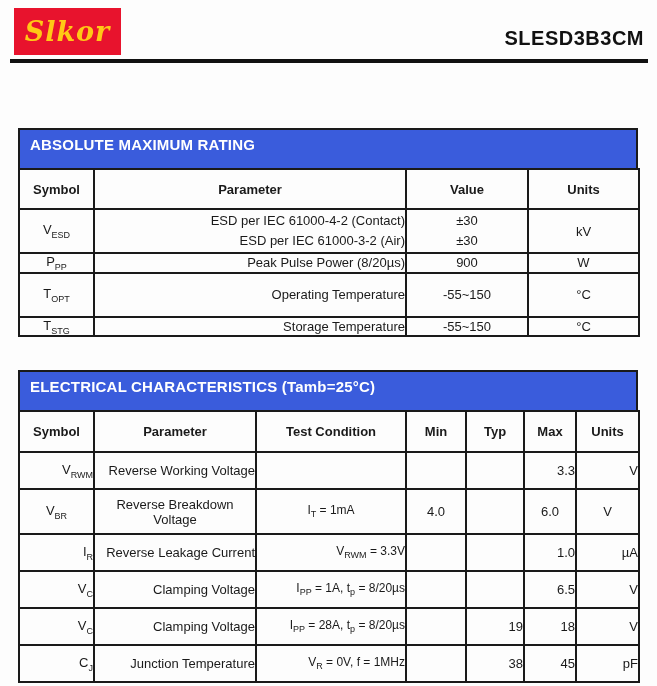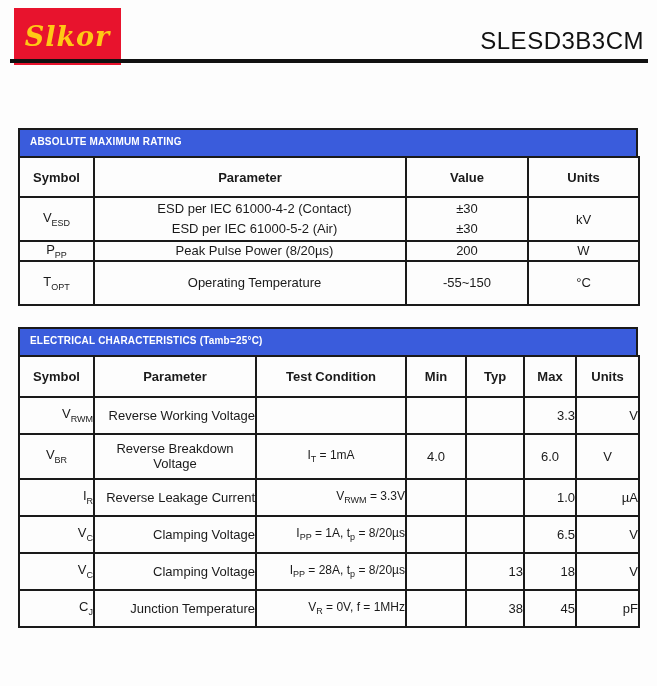--- a/index.html
+++ b/index.html
@@ -9,63 +9,63 @@
     background:#fdfdfd;
     font-family:"Liberation Sans", sans-serif;
     color:#1a1a1a;
     overflow:hidden;
   }
 
   
   .header { position:relative; height:63px; }
   .logo {
     position:absolute; left:14px; top:8px;
-    width:107px; height:57px;
+    width:107px; height:47px;
     background:var(--logo-bg,#e8132d);
     display:flex; align-items:center; justify-content:center;
   }
   .logo span {
     font-family:"DejaVu Serif", serif;
     font-style:italic; font-weight:bold;
     font-size:27px; letter-spacing:1px;
     color:var(--logo-text,#ffc915);
   }
   .part-number {
     position:absolute; right:13px; top:27px;
-    font-size:24px; font-weight:normal; letter-spacing:0.5px;
+    font-size:20px; font-weight:bold; letter-spacing:0.5px;
     color:#111;
   }
   .rule { position:absolute; left:10px; right:9px; top:59px; height:4px; background:#111; }
 
   
   .tblock { margin-left:18px; width:620px; }
   .t1 { margin-top:65px; }
-  .t2 { margin-top:21px; }
+  .t2 { margin-top:33px; }
   .ttitle {
     box-sizing:border-box;
-    height:28px;
+    height:40px;
     border:2px solid var(--border,#1a1a1a);
     border-bottom:none;
     background:var(--table-title-bg,#3a5cdc);
     color:var(--table-title-text,#ffffff);
-    font-weight:bold; font-size:10px;
+    font-weight:bold; font-size:15px;
     padding:6px 16px 0 10px;
     letter-spacing:0.2px;
   }
   table { border-collapse:collapse; width:620px; table-layout:fixed; }
   th, td {
     border:2px solid var(--border,#1a1a1a);
     box-sizing:border-box;
     text-align:center; vertical-align:middle;
     font-size:13px; padding:0;
     background:#fdfdfd;
   }
   th { font-weight:bold; height:40px; }
   .t2 th { height:41px; }
-  td.left { text-align:center; padding-left:9px; }
+  td.left { text-align:right; padding-left:9px; }
   tr.h44 td { height:44px; }
   tr.h45 td { height:45px; }
   tr.h36 td { height:19px; }
   tr.h35 td { height:44px; }
   tr.h37 td { height:37px;text-align:right; }
   sub { font-size:9px; letter-spacing:0; }
   .cond { font-size:12px; }
   .vlines div { line-height:20px; }
 </style>
 </head>
@@ -96,37 +96,43 @@
           <th>Parameter</th>
           <th>Value</th>
           <th>Units</th>
         </tr>
       </thead>
       <tbody>
         <tr class="h44">
           <td><span>V</span><sub>ESD</sub></td>
           <td class="left vlines">
             <div>ESD per IEC 61000-4-2 (Contact)</div>
-            <div>ESD per IEC 61000-5-2 (Air)</div>
+            <div>ESD per IEC 61000-3-2 (Air)</div>
           </td>
           <td class="vlines">
             <div>±30</div>
             <div>±30</div>
           </td>
           <td>kV</td>
         </tr>
         <tr class="h36">
           <td><span>P</span><sub>PP</sub></td>
           <td class="left">Peak Pulse Power (8/20µs)</td>
-          <td>200</td>
+          <td>900</td>
           <td>W</td>
         </tr>
         <tr class="h35">
           <td><span>T</span><sub>OPT</sub></td>
           <td class="left">Operating Temperature</td>
+          <td>-55~150</td>
+          <td>°C</td>
+        </tr>
+        <tr class="h36">
+          <td><span>T</span><sub>STG</sub></td>
+          <td class="left">Storage Temperature</td>
           <td>-55~150</td>
           <td>°C</td>
         </tr>
       </tbody>
     </table>
   </section>
 
   <section class="tblock t2">
     <div class="ttitle">ELECTRICAL CHARACTERISTICS (Tamb=25°C)</div>
     <table>
@@ -185,21 +191,21 @@
           <td></td>
           <td></td>
           <td>6.5</td>
           <td>V</td>
         </tr>
         <tr class="h37">
           <td><span>V</span><sub>C</sub></td>
           <td>Clamping Voltage</td>
           <td class="cond"><span>I</span><sub>PP</sub><span> = 28A, t</span><sub>p</sub><span> = 8/20µs</span></td>
           <td></td>
-          <td>13</td>
+          <td>19</td>
           <td>18</td>
           <td>V</td>
         </tr>
         <tr class="h37">
           <td><span>C</span><sub>J</sub></td>
           <td>Junction Temperature</td>
           <td class="cond"><span>V</span><sub>R</sub><span> = 0V, f = 1MHz</span></td>
           <td></td>
           <td>38</td>
           <td>45</td>

